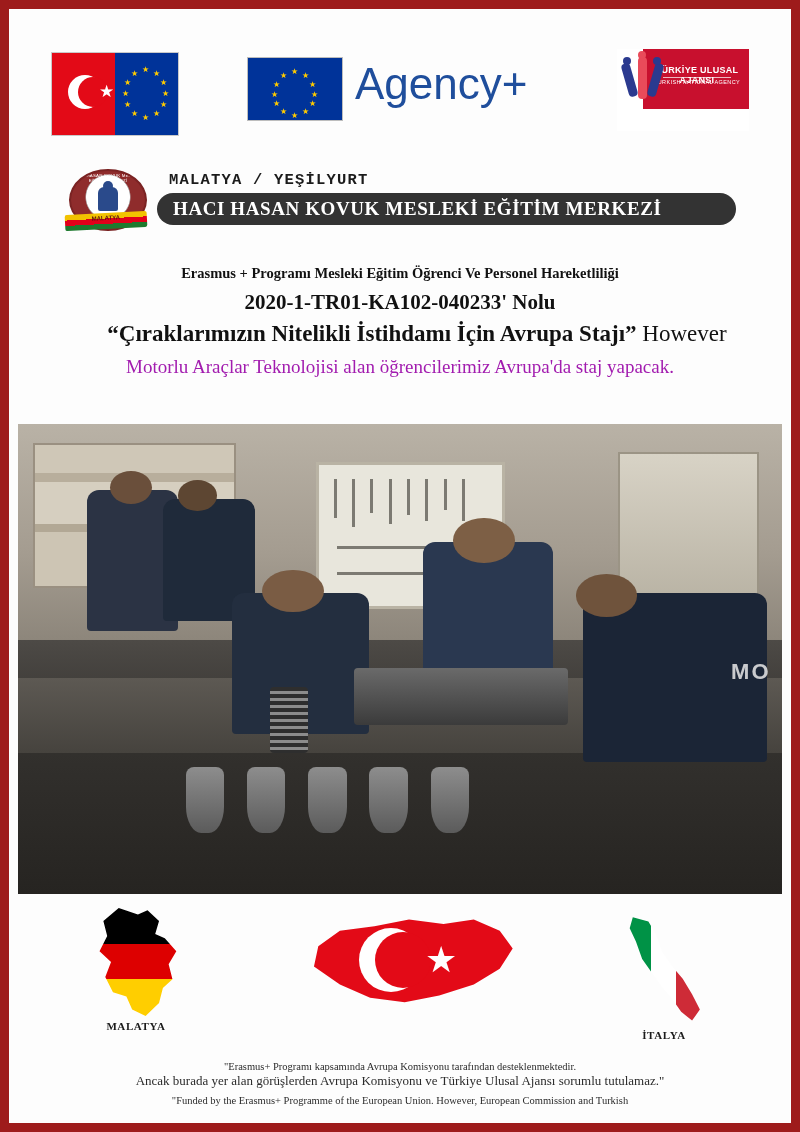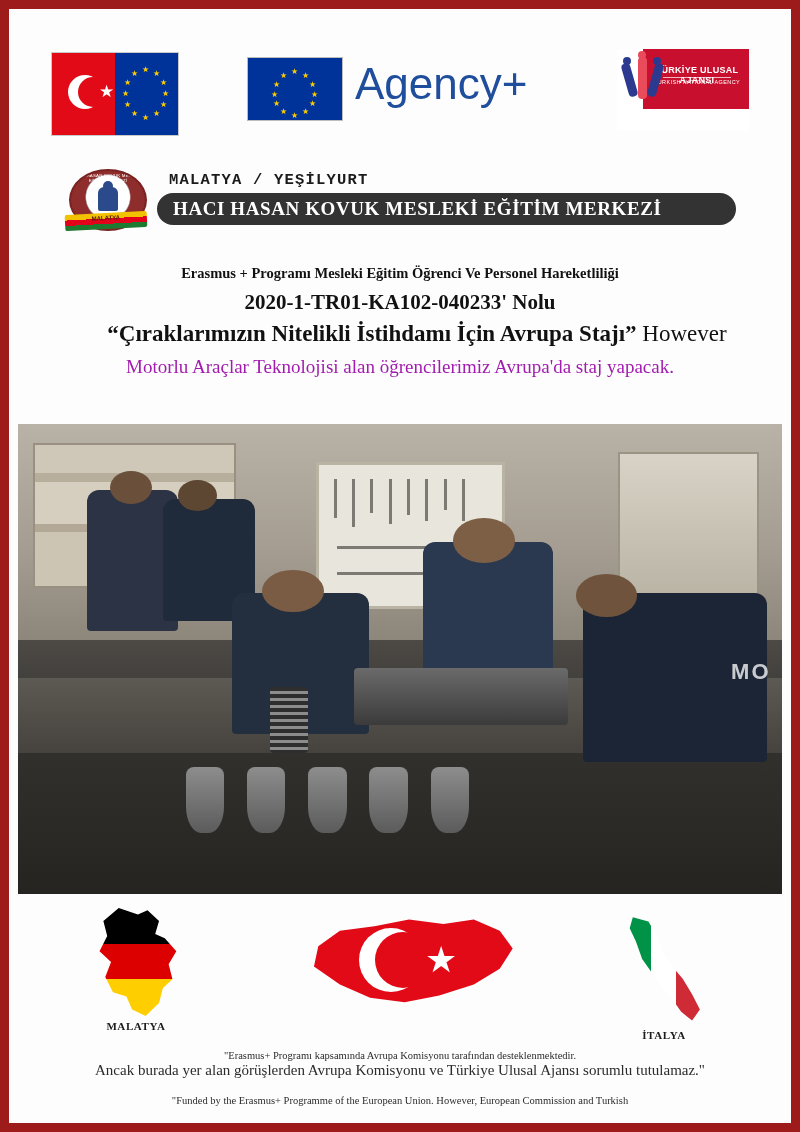--- a/index.html
+++ b/index.html
@@ -445,21 +445,21 @@
   
   .disclaimer {
     position: absolute;
     left: 40px; right: 40px;
     bottom: 16px;
     text-align: center;
     color: #2b2b2b;
     font-family: "Liberation Serif", serif;
   }
   .dl-tr1 { font-size: 10.5px; margin-bottom: 1px; }
-  .dl-tr2 { font-size: 15px;  margin-bottom: 16px; }
+  .dl-tr2 { font-size: 13px;  margin-bottom: 6px; }
   .dl-en1 { font-size: 10.5px; margin-bottom: 1px; }
   .dl-en2 { font-size: 10.5px; }
 </style>
 </head>
 <body>
 
 <div class="poster">
   <div class="inner">
 
     <div class="logo-row">

